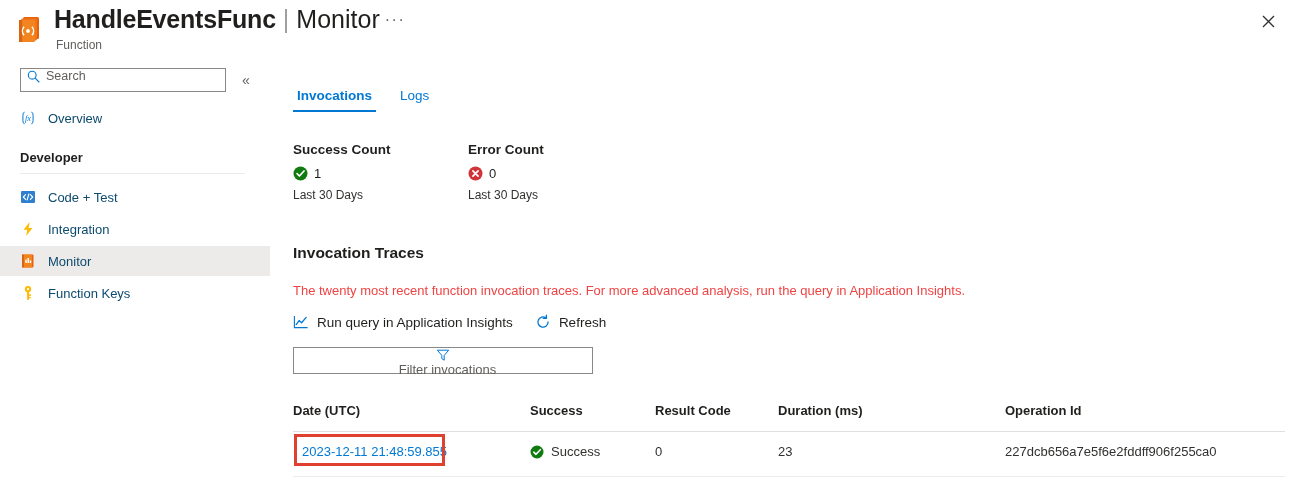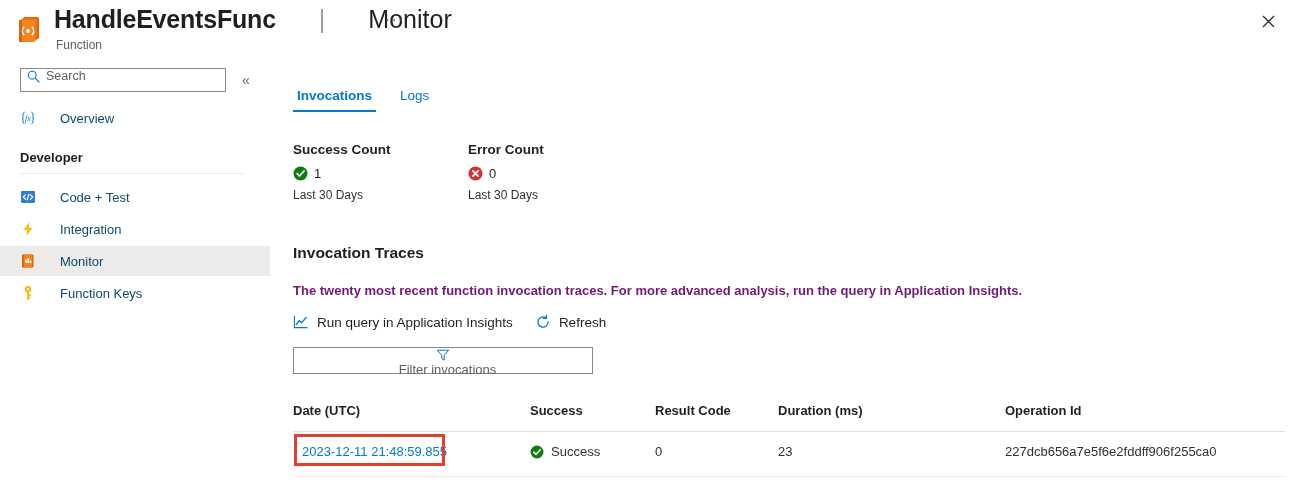--- a/index.html
+++ b/index.html
@@ -13,21 +13,21 @@
     -webkit-font-smoothing: antialiased;
   }
   #page { position: relative; width: 1292px; height: 501px; background:#fff; }
 
   
   .hdr { position:absolute; left:0; top:0; width:1292px; height:62px; }
   .app-icon {
     position:absolute; left:16px; top:15px; width:28px; height:28px;
   }
   .title-wrap { position:absolute; left:54px; top:4px; }
-  .title-line { display:flex; align-items:flex-end;gap:36px; }
+  .title-line { display:flex; align-items:flex-end; }
   .title-main {
     font-size:25px; font-weight:bold; color:#201f1e; letter-spacing:-0.2px;
     line-height:30px;
   }
   .title-sep {
     font-size:25px; font-weight:400; color:#a19f9d; margin:0 7px; line-height:30px;
   }
   .title-sub2 {
     font-size:25px; font-weight:400; color:#201f1e; line-height:30px;
   }
@@ -57,21 +57,21 @@
   .search-ph { font-size:12.5px; color:#605e5c; }
   .collapse-chev {
     position:absolute; left:222px; top:2px; font-size:14px; color:#605e5c;
     cursor:pointer; line-height:20px;
   }
 
   .nav-item {
     position:absolute; left:0; width:270px; height:30px;
     display:flex; align-items:center; cursor:pointer;
   }
-  .nav-item .ico { width:16px; height:16px; margin-left:20px; margin-right:24px; flex:0 0 16px;
+  .nav-item .ico { width:16px; height:16px; margin-left:20px; margin-right:12px; flex:0 0 16px;
                    display:flex; align-items:center; justify-content:center; }
   .nav-item .lbl { font-size:13px; color:#0c4a6e; }
   .nav-item.selected { background:#edebe9; }
 
   .group-hdr {
     position:absolute; left:20px; font-size:13px; font-weight:bold; color:#201f1e;
   }
   .group-div {
     position:absolute; left:20px; width:225px; height:1px; background:#edebe9;
   }
@@ -90,21 +90,21 @@
   }
 
   .metric { position:absolute; top:80px; }
   .metric .m-title { font-size:13.5px; font-weight:bold; color:#201f1e; }
   .metric .m-val-row { display:flex; align-items:center; margin-top:9px; }
   .metric .m-badge { width:15px; height:15px; margin-right:6px; flex:0 0 15px; }
   .metric .m-val { font-size:13px; color:#201f1e; }
   .metric .m-sub { font-size:12px; color:#323130; margin-top:7px; }
 
   .sec-title { position:absolute; left:23px; top:182px; font-size:15.5px; font-weight:bold; color:#201f1e; }
-  .sec-desc  { position:absolute; left:23px; top:221px; font-size:13px; color:#701a75;font-weight:bold; }
+  .sec-desc  { position:absolute; left:23px; top:221px; font-size:13px; color:#ef4444; }
 
   .cmdbar { position:absolute; left:23px; top:252px; display:flex; align-items:center; }
   .cmd { display:flex; align-items:center; cursor:pointer; margin-right:22px; }
   .cmd .c-ico { width:16px; height:16px; margin-right:8px; flex:0 0 16px;
                 display:flex; align-items:center; justify-content:center; }
   .cmd .c-lbl { font-size:13.5px; color:#201f1e; }
 
   .filter-box {
     position:absolute; left:23px; top:285px; width:300px; height:27px;
     border:1px solid #8a8886; background:#fff; display:flex; align-items:center;

